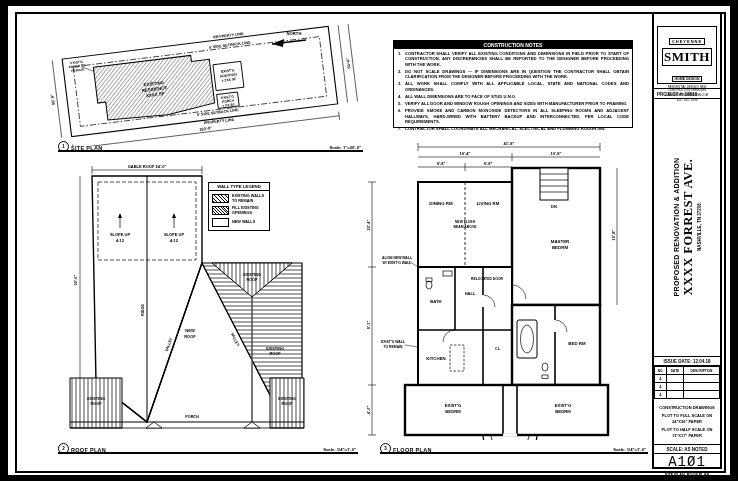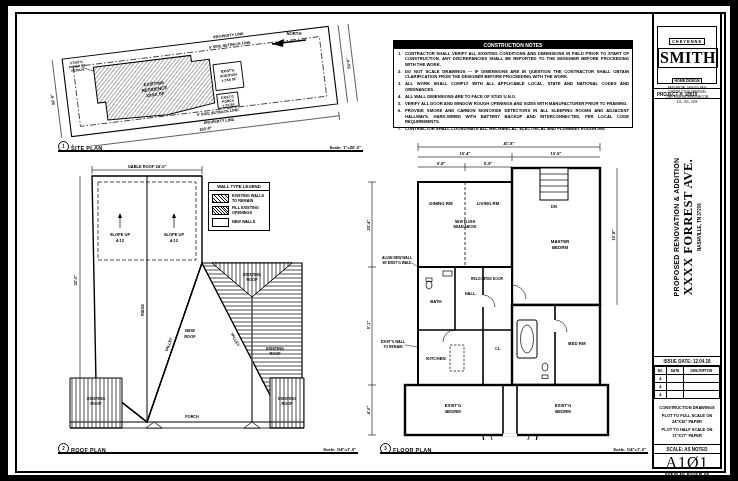--- a/index.html
+++ b/index.html
@@ -6,40 +6,40 @@
   .stage{position:relative;width:738px;height:481px;background:#000;overflow:hidden;
          font-family:"Liberation Sans",sans-serif;color:#000;}
   .paper{position:absolute;left:8px;top:6px;right:8px;bottom:6px;background:#fff;}
   .frame{position:absolute;left:15px;top:12px;width:707px;height:457px;border:2px solid #000;background:#fff;}
   .abs{position:absolute;}
 
   
   .tblock{position:absolute;left:652px;top:12px;width:70px;height:457px;border:2px solid #000;background:#fff;box-sizing:border-box;}
   .logoBox{position:absolute;left:3px;top:12px;width:60px;height:58px;border:1.5px solid #000;text-align:center;box-sizing:border-box;padding-top:2px;}
   .brandTop{font-size:4px;font-weight:bold;letter-spacing:1px;border:1px solid #000;display:inline-block;padding:0 2px;}
-  .brandMain{font-size:16px;font-weight:bold;letter-spacing:0.5px;border:1.5px solid #000;display:inline-block;padding:0 1px;margin-top:0.5px;font-family:"Liberation Serif",serif;}
+  .brandMain{font-size:13px;font-weight:bold;letter-spacing:0.5px;border:1.5px solid #000;display:inline-block;padding:0 1px;margin-top:0.5px;font-family:"Liberation Serif",serif;}
   .brandSub{font-size:3.5px;font-weight:bold;border:1px solid #000;display:inline-block;padding:0 2px;margin-top:1px;}
   .logoLine{font-size:2.8px;line-height:1.3;margin-top:1.5px;}
   .projBar{position:absolute;left:0px;top:74px;width:100%;height:11px;border-top:1.5px solid #000;border-bottom:1.5px solid #000;font-size:4.5px;font-weight:bold;line-height:11px;padding-left:3px;box-sizing:border-box;}
   .vertTitleWrap{position:absolute;left:0;top:88px;width:66px;height:250px;overflow:visible;}
   .vertTitle{position:absolute;left:0;top:250px;width:250px;height:66px;transform:rotate(-90deg);transform-origin:0 0;
              display:flex;flex-direction:column;align-items:center;justify-content:center;text-align:center;}
   .vt1{font-size:7px;font-weight:bold;letter-spacing:0.3px;}
   .vt2{font-size:12.5px;font-weight:bold;letter-spacing:0.5px;margin-top:1px;font-family:"Liberation Serif",serif;}
   .vt3{font-size:4.5px;font-weight:bold;margin-top:1px;}
   .issueBar{position:absolute;left:0;top:342px;width:100%;height:10px;border-top:1.5px solid #000;border-bottom:1.5px solid #000;
             font-size:4.5px;font-weight:bold;line-height:10px;text-align:center;box-sizing:border-box;}
   .revTbl{position:absolute;left:0;top:352px;width:100%;border-collapse:collapse;}
   .revTbl th,.revTbl td{border:1px solid #000;font-size:3.2px;height:7px;padding:0;text-align:center;font-weight:bold;}
   .revTbl .cNo{width:11px}.revTbl .cDate{width:16px}
   .notesBox{position:absolute;left:0;top:384px;width:100%;height:46px;border-top:1.5px solid #000;text-align:center;padding-top:3px;box-sizing:border-box;}
   .noteL{font-size:4px;font-weight:bold;line-height:1.35;margin-top:3px;}
   .scaleBar{position:absolute;left:0;top:430px;width:100%;height:10px;border-top:1.5px solid #000;border-bottom:1.5px solid #000;
             font-size:4.5px;font-weight:bold;line-height:10px;text-align:center;box-sizing:border-box;}
-  .shNum{position:absolute;left:0;top:440px;width:100%;height:17px;text-align:center;font-size:16px;letter-spacing:1px;line-height:17px;font-family:Liberation Serif, serif;}
+  .shNum{position:absolute;left:0;top:440px;width:100%;height:17px;text-align:center;font-size:14px;letter-spacing:1px;line-height:17px;font-family:Liberation Mono, monospace;}
   .shTitle{position:absolute;left:0;top:457px;width:100%;border-top:1.5px solid #000;text-align:center;font-size:3.8px;font-weight:bold;line-height:1.3;padding-top:1px;box-sizing:border-box;}
 
   
   .cnotes{position:absolute;left:393px;top:40px;width:240px;height:88px;border:1.8px solid #000;box-sizing:border-box;background:#fff;}
   .cnHead{background:#000;color:#fff;font-size:5px;font-weight:bold;text-align:center;height:8px;line-height:8px;}
   .cnList{margin:2px 3px 0 3px;padding:0;list-style:none;counter-reset:cn;}
   .cnList li{counter-increment:cn;font-size:4.2px;font-weight:bold;line-height:1.3;margin-bottom:1.6px;padding-left:8px;position:relative;text-align:justify;}
   .cnList li:before{content:counter(cn) ".";position:absolute;left:1px;}
 
   

